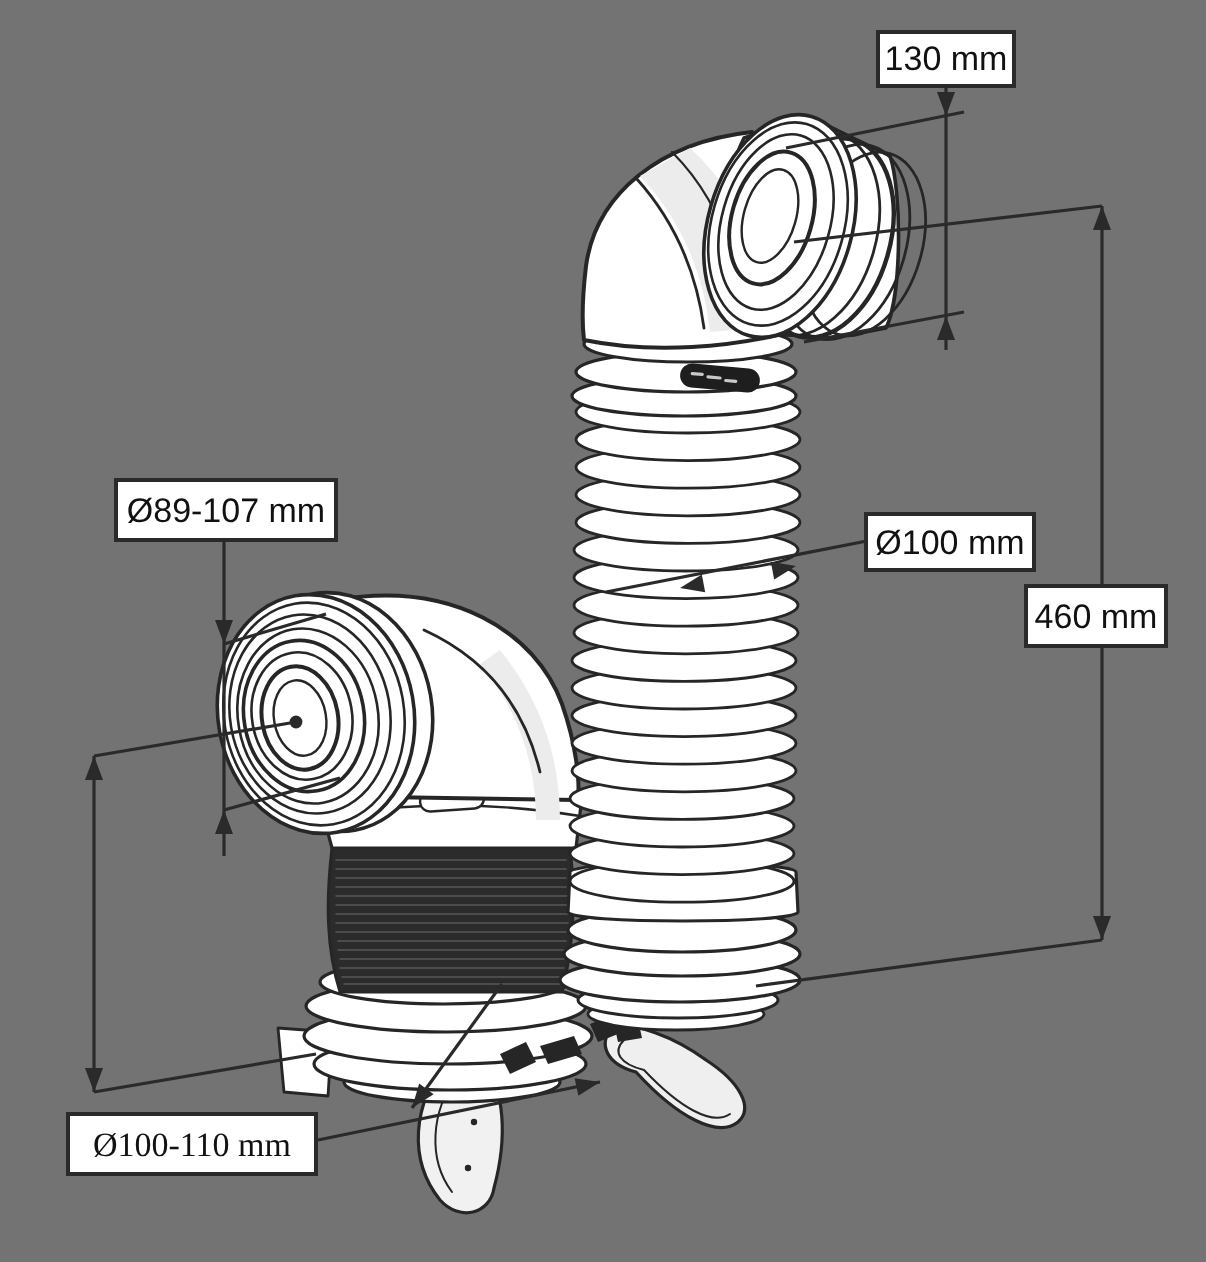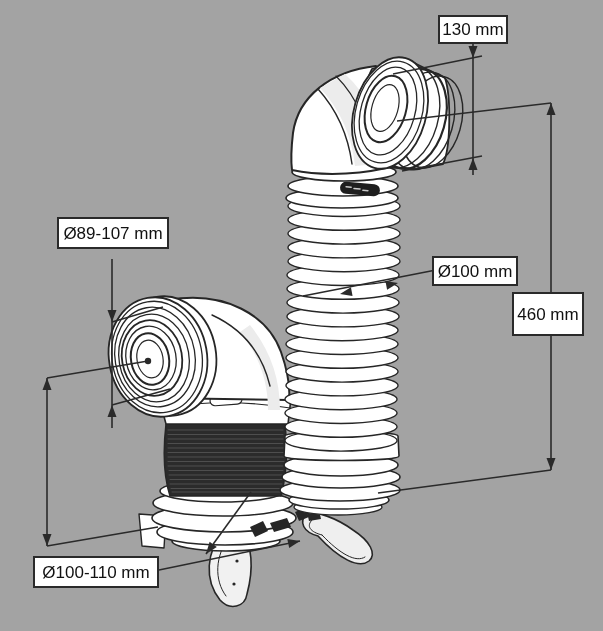--- a/index.html
+++ b/index.html
@@ -1,16 +1,16 @@
 <!DOCTYPE html>
 <html><head>
 <meta charset="utf-8">
 <style>
   html,body{margin:0;padding:0;background:#fff;}
-  #stage{position:relative;width:603px;height:631px;background:#a3a3a3;overflow:hidden;
+  #stage{position:relative;width:603px;height:631px;background:#737373;overflow:hidden;
          font-family:"Liberation Sans",sans-serif;}
   #stage svg{position:absolute;left:0;top:0;}
   .dim-label{position:absolute;box-sizing:border-box;background:#fff;border:2px solid #2a2a2a;
              color:#111;font-size:17px;line-height:1;display:flex;align-items:center;
              justify-content:center;white-space:nowrap;padding:0 2px;z-index:5;}
 </style>
 </head>
 <body>
 
 <div id="stage">
@@ -173,22 +173,22 @@
     <polygon points="47,546 51.5,534 42.5,534"></polygon>
     <polygon points="398,283 385.4,280.9 387.1,289.7"></polygon>
     <polygon points="340,294 352.6,296.1 350.9,287.3"></polygon>
     <polygon points="300,541 287.3,539.1 289.2,547.9"></polygon>
     <polygon points="206,554 216.8,547.1 209.6,541.7"></polygon>
   </g>
 </svg>
 
 <div class="dim-label" style="left:438px;top:15px;width:70px;height:29px;">130 mm</div>
 
-<div class="dim-label" style="left:57px;top:217px;width:112px;height:32px;">Ø89-107 mm</div>
+<div class="dim-label" style="left:57px;top:239px;width:112px;height:32px;">Ø89-107 mm</div>
 
 <div class="dim-label" style="left:432px;top:256px;width:86px;height:30px;">Ø100 mm</div>
 
-<div class="dim-label" style="left:512px;top:292px;width:72px;height:44px;">460 mm</div>
+<div class="dim-label" style="left:512px;top:292px;width:72px;height:32px;">460 mm</div>
 
 
-<div class="dim-label" style="left:33px;top:556px;width:126px;height:32px;">Ø100-110 mm</div>
+<div class="dim-label" style="left:33px;top:556px;width:126px;height:32px;font-family:Liberation Serif, serif;">Ø100-110 mm</div>
 
 </div>
 
 </body></html>

